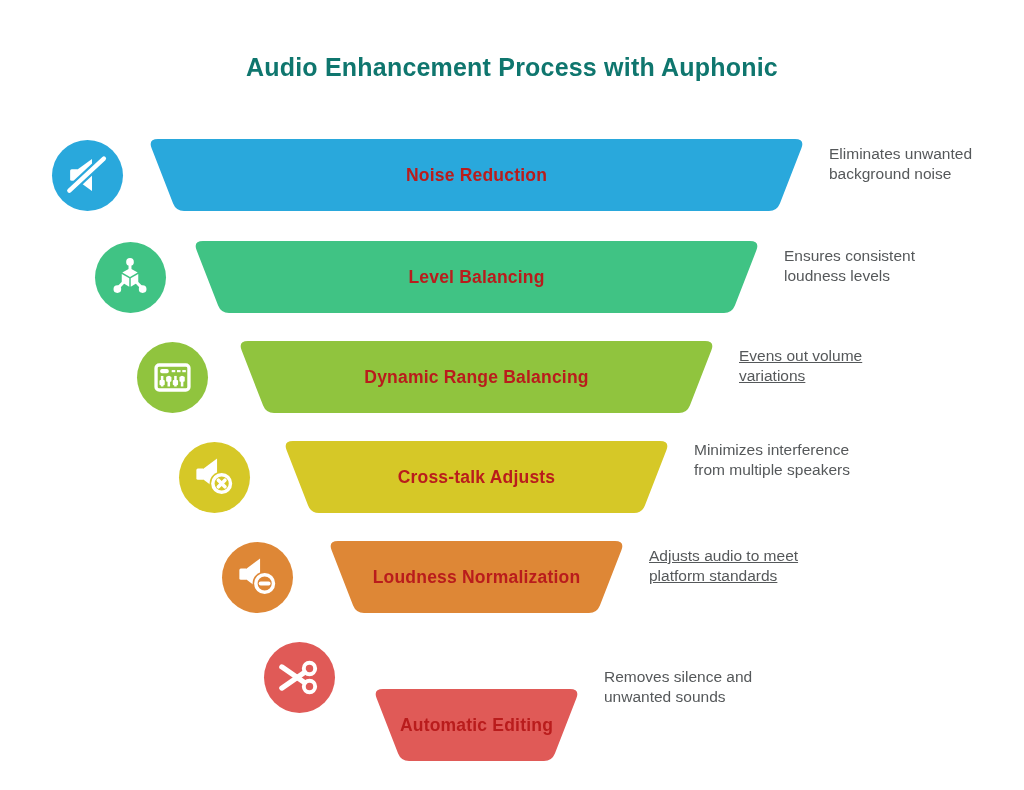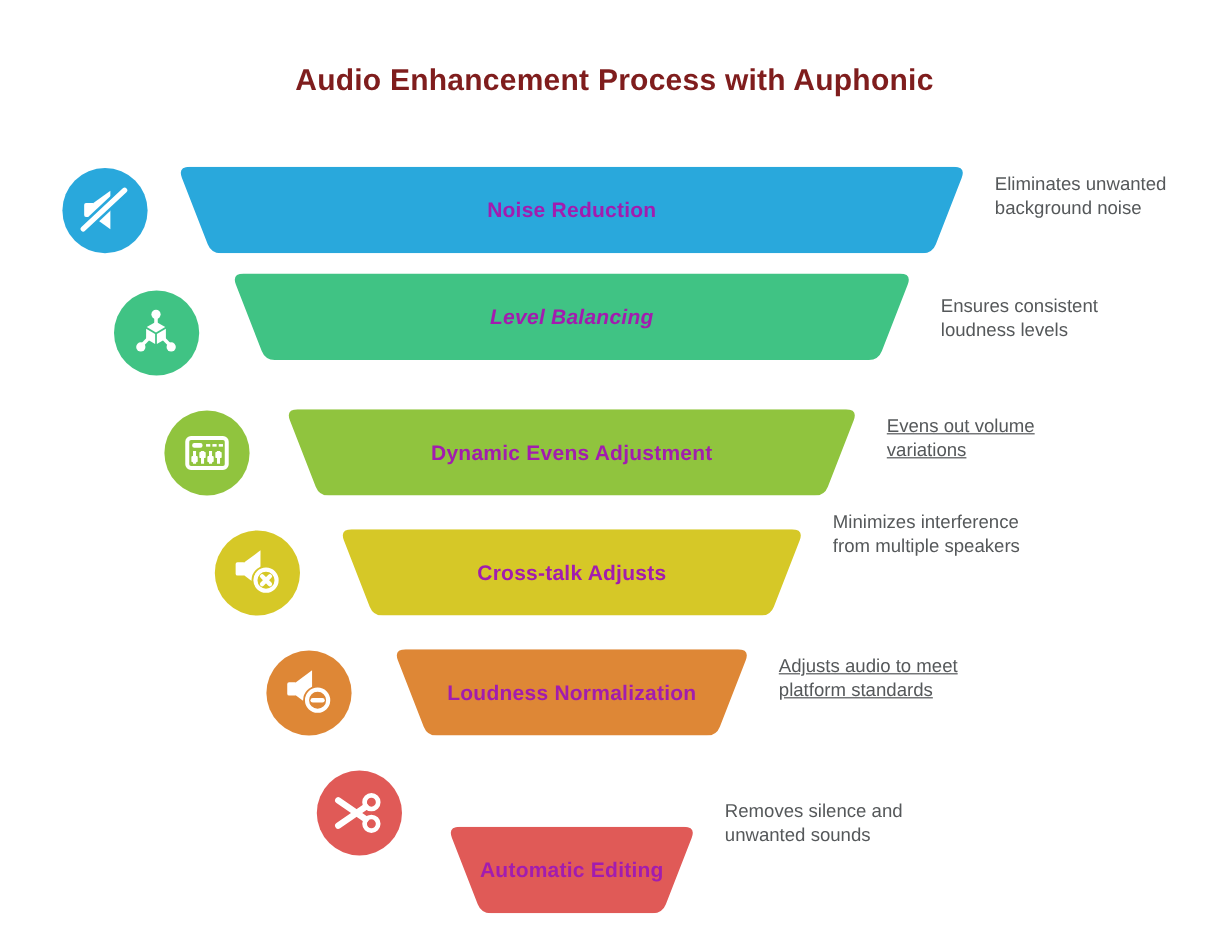--- a/index.html
+++ b/index.html
@@ -2,29 +2,29 @@
 <html><head>
 <meta charset="utf-8">
 <style>
   html,body{margin:0;padding:0;background:#ffffff;}
   #canvas{
     position:relative;width:1024px;height:790px;background:#ffffff;overflow:hidden;
     font-family:"Liberation Sans", sans-serif;
   }
   #title{
     position:absolute;left:0;top:53px;width:1024px;text-align:center;
-    font-size:25px;font-weight:bold;color:#7f1d1d;letter-spacing:.2px;
+    font-size:25px;font-weight:bold;color:#0f766e;letter-spacing:.2px;
   }
   .row{position:absolute;}
   .band{position:absolute;}
   .band svg{display:block;}
   .band-label{
     position:absolute;left:0;top:0;width:100%;height:72px;
     display:flex;align-items:center;justify-content:center;
-    color:#a21caf;font-size:17.5px;font-weight:bold;letter-spacing:.2px;
+    color:#b91c1c;font-size:17.5px;font-weight:bold;letter-spacing:.2px;
   }
   .icon-circle{
     position:absolute;width:71px;height:71px;border-radius:50%;
     display:flex;align-items:center;justify-content:center;
   }
   .desc{
     position:absolute;width:235px;color:#55585a;font-size:15.5px;
     line-height:19.5px;white-space:pre-line;
   }
 </style>
@@ -46,21 +46,21 @@
       <rect x="3.2" y="9" width="4.6" height="6" rx="0.8" fill="#fff"></rect>
       <polygon points="7.2,9 14.6,3.6 14.6,20.4 7.2,15" fill="#fff"></polygon>
       <line x1="2.8" y1="20.2" x2="20.8" y2="3.4" stroke="#29A8DC" stroke-width="4.6"></line>
       <line x1="2.8" y1="20.2" x2="20.8" y2="3.4" stroke="#fff" stroke-width="2.3" stroke-linecap="round"></line>
           </svg>
         </div>
         <div class="desc" style="left: 829px; top: 144px;">Eliminates unwanted
 background noise</div>
       </div>
       <div class="row">
-        <div class="band" style="left: 193px; top: 228px; font-style: italic;">
+        <div class="band" style="left: 193px; top: 241px;">
           <svg width="567" height="72" viewBox="0 0 567 72">
       <path d="M 10 0 L 557 0 Q 567 0 563.38 9.32 L 541.90 64.54 Q 539 72 531 72 L 36 72 Q 28 72 25.10 64.54 L 3.62 9.32 Q 0 0 10 0 Z" fill="#40C384"></path>
           </svg>
     <div class="band-label">Level Balancing</div>
         </div>
         <div class="icon-circle" style="left: 94.5px; top: 241.5px; background: rgb(64, 195, 132);">
           <svg viewBox="0 0 24 24" width="44" height="44">
       <line x1="12" y1="8" x2="12" y2="4.6" stroke="#fff" stroke-width="1.6"></line>
       <line x1="9" y1="14.3" x2="5.6" y2="17.8" stroke="#fff" stroke-width="1.6"></line>
       <line x1="15" y1="14.3" x2="18.4" y2="17.8" stroke="#fff" stroke-width="1.6"></line>
@@ -73,21 +73,21 @@
           </svg>
         </div>
         <div class="desc" style="left: 784px; top: 246px;">Ensures consistent
 loudness levels</div>
       </div>
       <div class="row">
         <div class="band" style="left: 238px; top: 341px;">
           <svg width="477" height="72" viewBox="0 0 477 72">
       <path d="M 10 0 L 467 0 Q 477 0 473.38 9.32 L 451.90 64.54 Q 449 72 441 72 L 36 72 Q 28 72 25.10 64.54 L 3.62 9.32 Q 0 0 10 0 Z" fill="#90C43E"></path>
           </svg>
-    <div class="band-label">Dynamic Evens Adjustment</div>
+    <div class="band-label">Dynamic Range Balancing</div>
         </div>
         <div class="icon-circle" style="left: 136.5px; top: 341.5px; background: rgb(144, 196, 62);">
           <svg viewBox="0 0 24 24" width="47" height="47">
       <rect x="3.6" y="5.6" width="16.8" height="12.8" rx="1.6" fill="none" stroke="#fff" stroke-width="1.7"></rect>
       <rect x="5.7" y="7.7" width="4.4" height="2.1" rx="0.9" fill="#fff"></rect>
       <rect x="11.6" y="8.2" width="1.8" height="1.1" fill="#fff"></rect>
       <rect x="14.3" y="8.2" width="1.8" height="1.1" fill="#fff"></rect>
       <rect x="17" y="8.2" width="1.8" height="1.1" fill="#fff"></rect>
             <line x1="6.7" y1="11.2" x2="6.7" y2="16.6" stroke="#fff" stroke-width="1.3"></line>
         <rect x="5.35" y="13.25" width="2.7" height="2.7" rx="0.5" fill="#fff"></rect>
@@ -112,21 +112,21 @@
         <div class="icon-circle" style="left: 178.5px; top: 441.5px; background: rgb(214, 200, 39);">
           <svg viewBox="0 0 24 24" width="46" height="46">
       <rect x="2.8" y="7.6" width="4.2" height="5.8" rx="0.8" fill="#fff"></rect>
       <polygon points="6.6,7.6 13.6,2.4 13.6,18.6 6.6,13.4" fill="#fff"></polygon>
       <circle cx="16" cy="15.4" r="6.3" fill="#D6C827"></circle>
       <circle cx="16" cy="15.4" r="4.6" fill="none" stroke="#fff" stroke-width="1.8"></circle>
       <line x1="14.3" y1="13.7" x2="17.7" y2="17.1" stroke="#fff" stroke-width="1.9" stroke-linecap="round"></line>
       <line x1="17.7" y1="13.7" x2="14.3" y2="17.1" stroke="#fff" stroke-width="1.9" stroke-linecap="round"></line>
           </svg>
         </div>
-        <div class="desc" style="left: 694px; top: 426px;">Minimizes interference
+        <div class="desc" style="left: 694px; top: 440px;">Minimizes interference
 from multiple speakers</div>
       </div>
       <div class="row">
         <div class="band" style="left: 328px; top: 541px;">
           <svg width="297" height="72" viewBox="0 0 297 72">
       <path d="M 10 0 L 287 0 Q 297 0 293.38 9.32 L 271.90 64.54 Q 269 72 261 72 L 36 72 Q 28 72 25.10 64.54 L 3.62 9.32 Q 0 0 10 0 Z" fill="#DE8736"></path>
           </svg>
     <div class="band-label">Loudness Normalization</div>
         </div>
         <div class="icon-circle" style="left: 221.5px; top: 541.5px; background: rgb(222, 135, 54);">

